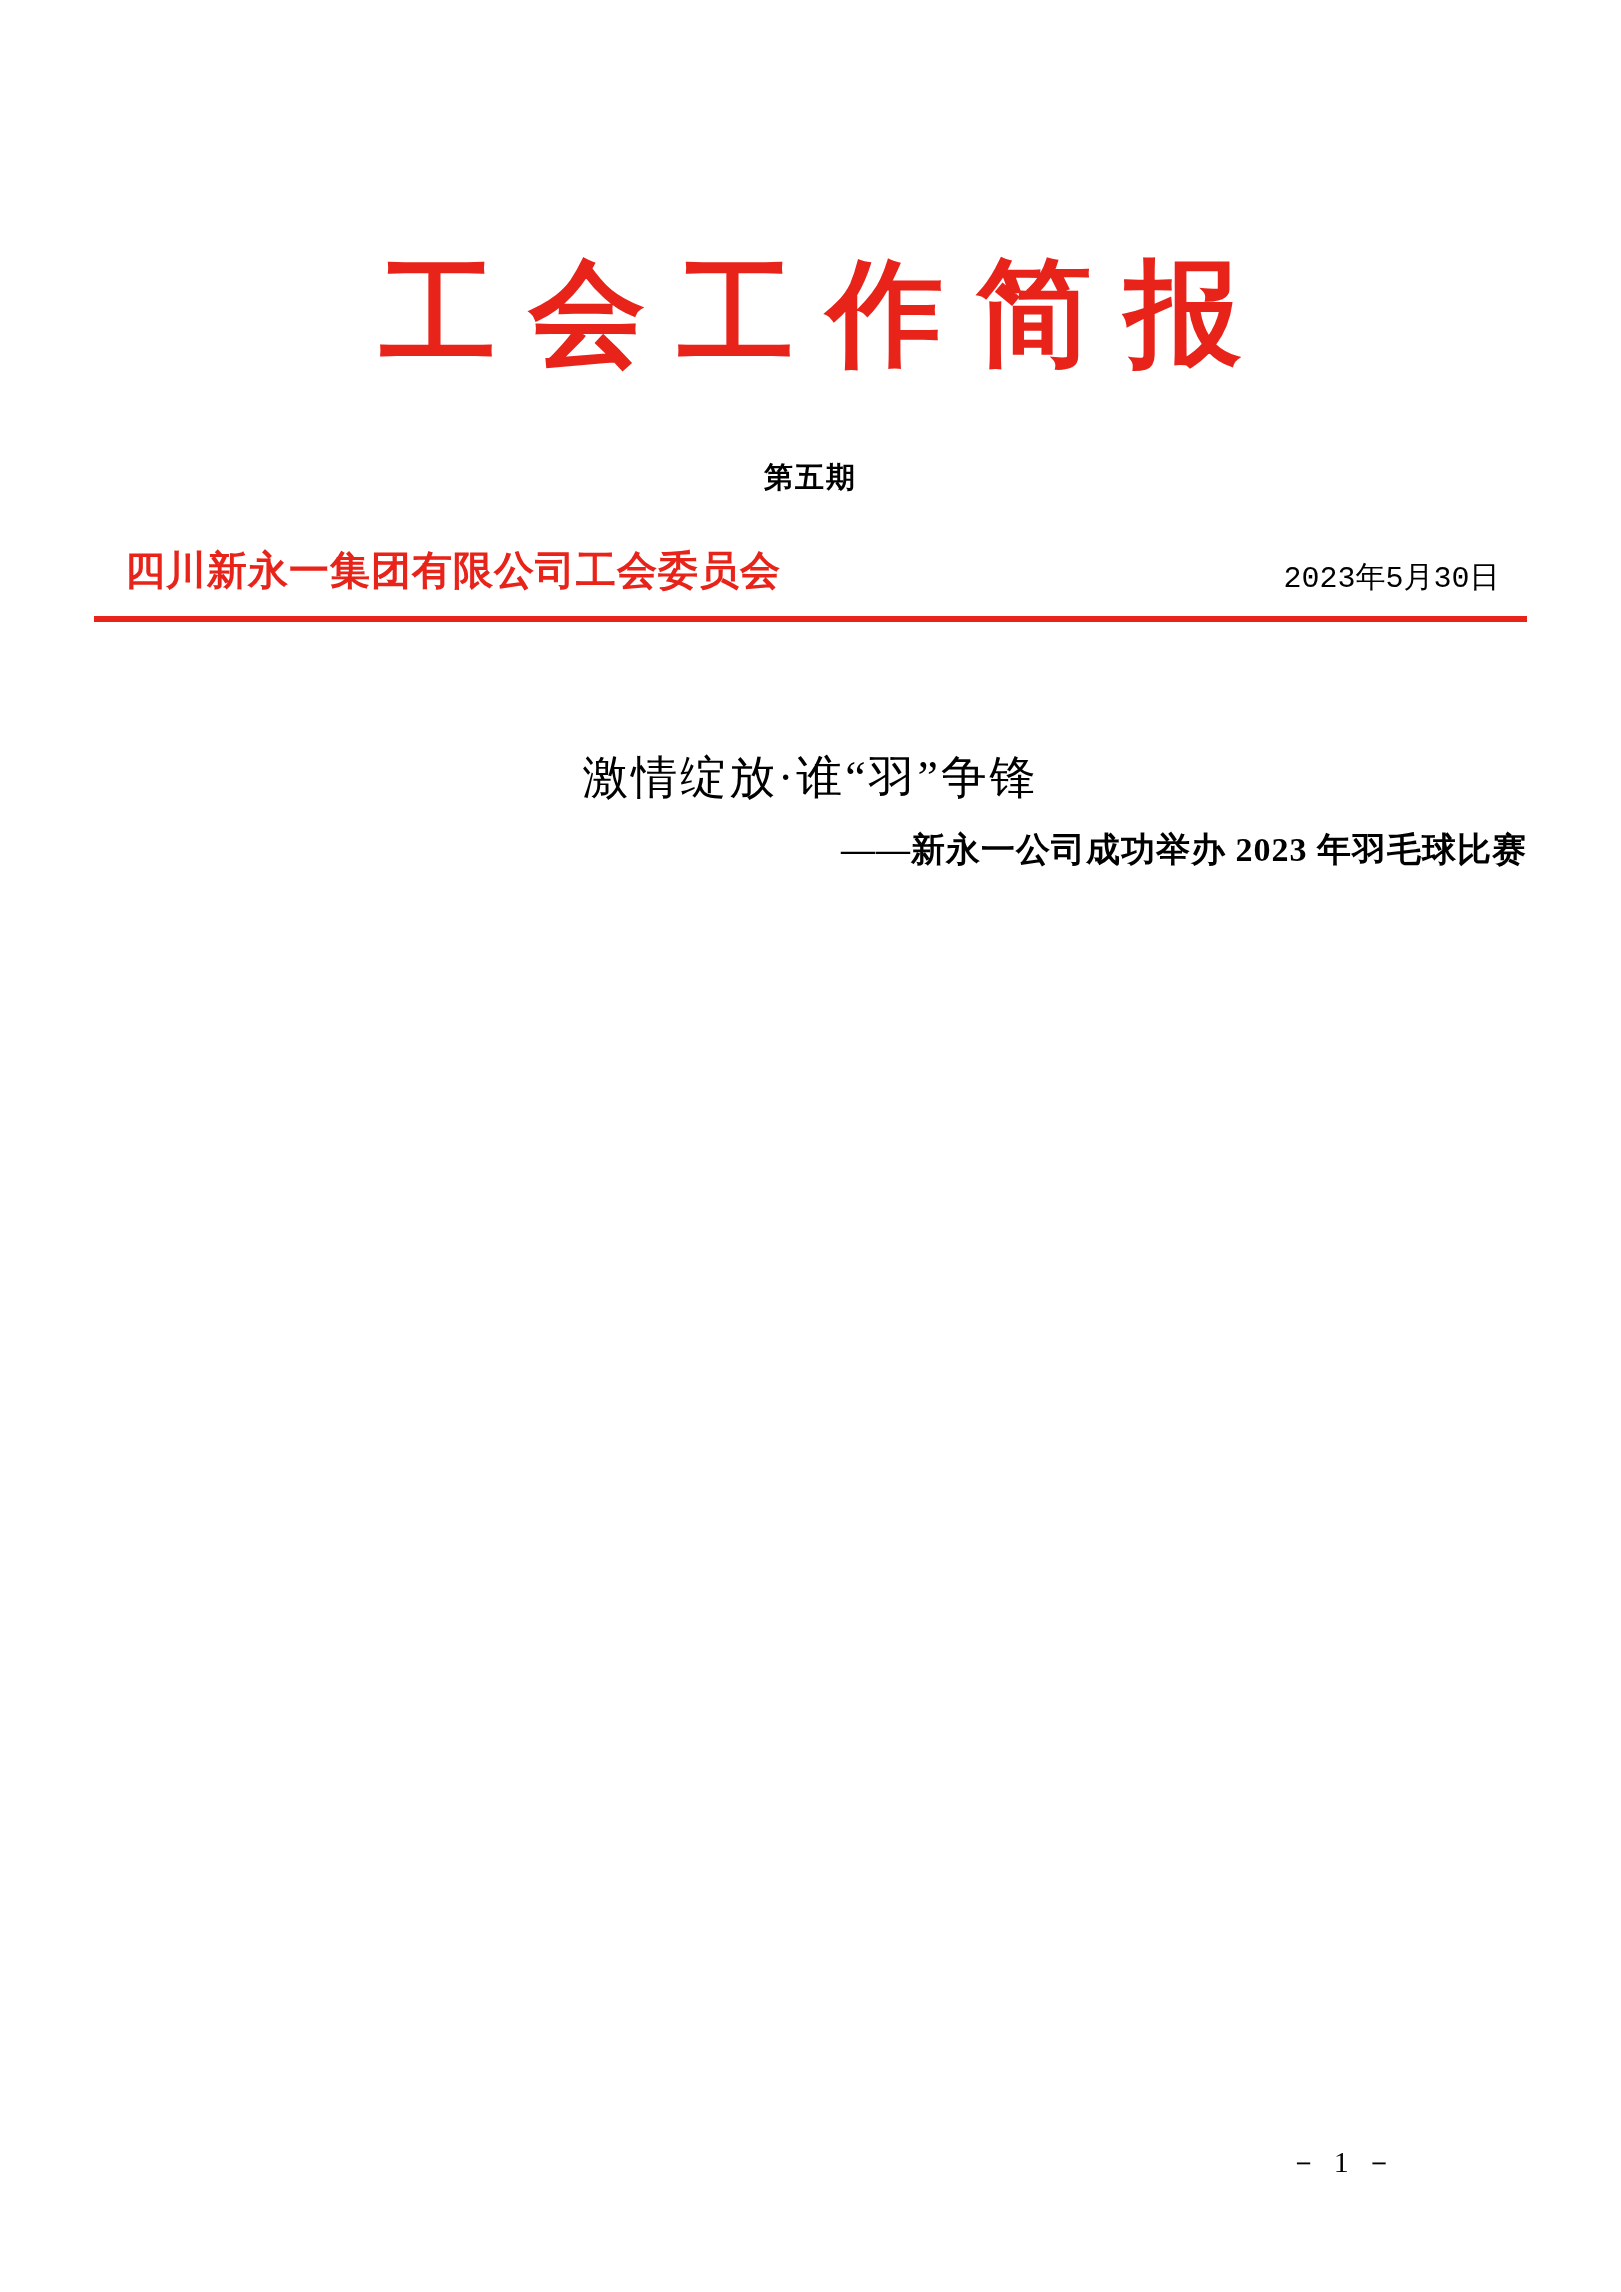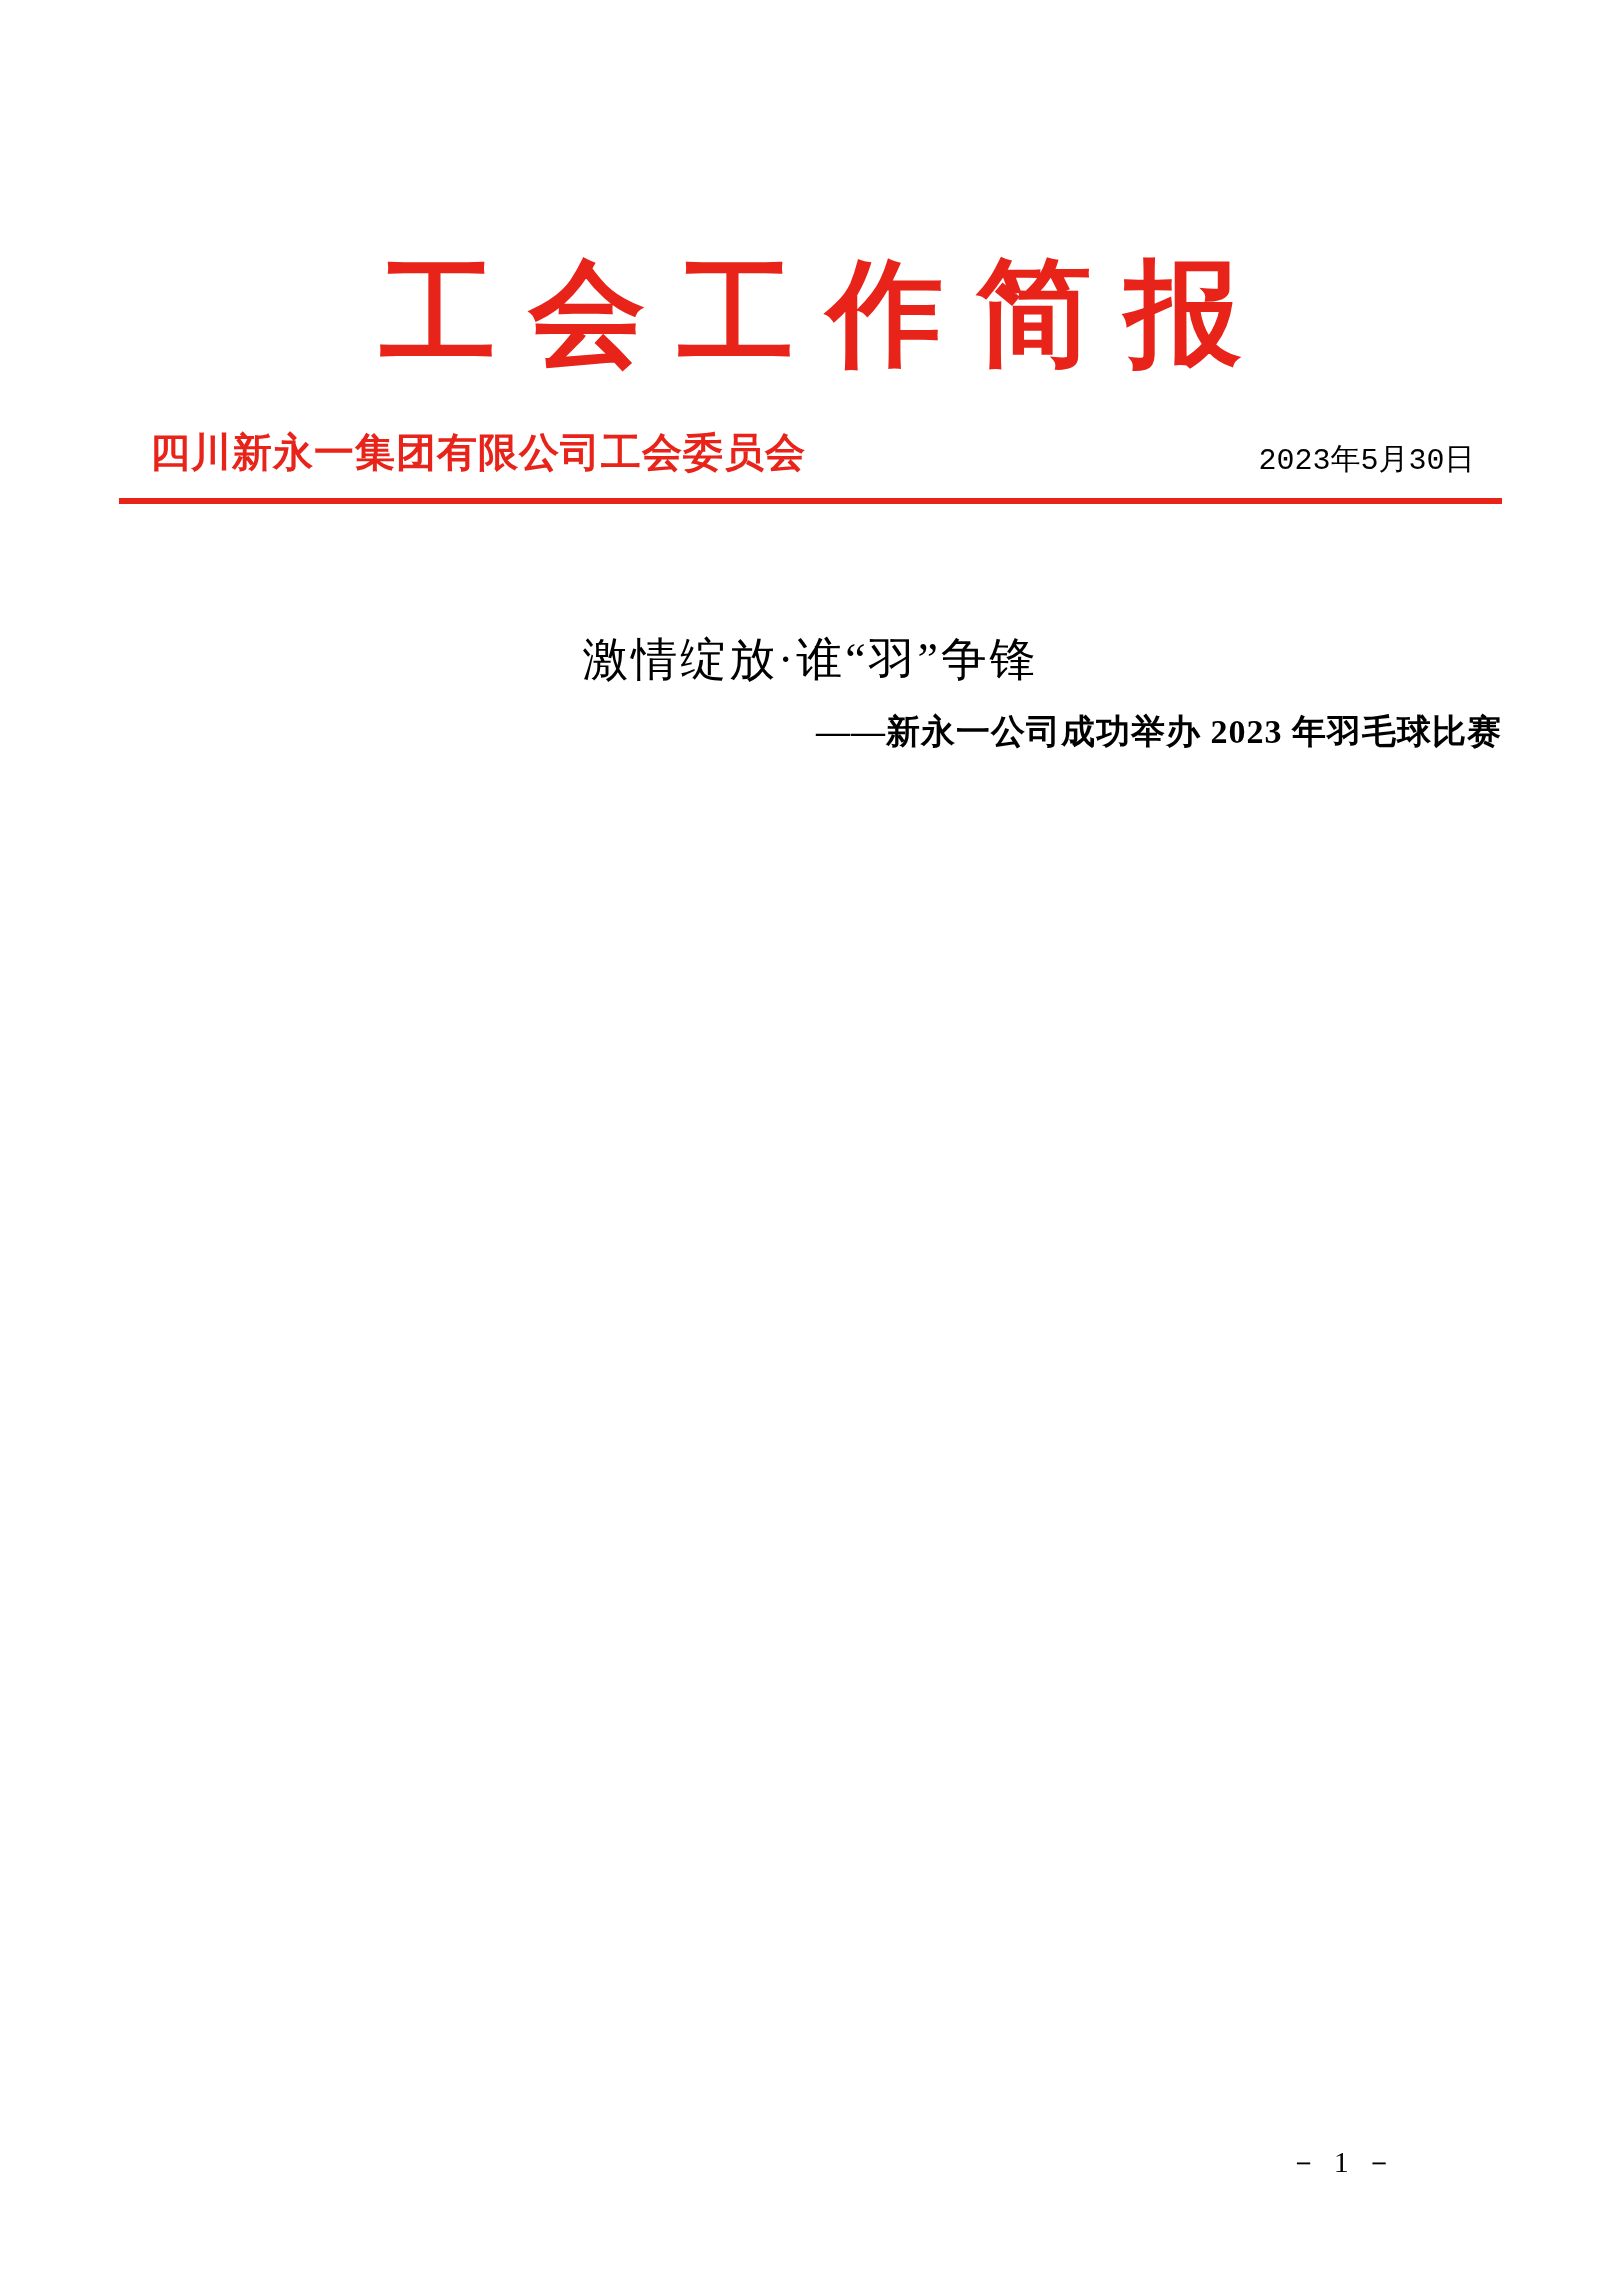--- a/index.html
+++ b/index.html
@@ -12,21 +12,21 @@
     height: 2293px;
     font-family: "Liberation Serif", "DejaVu Serif", serif;
     color: #000000;
     position: relative;
     overflow: hidden;
   }
   .page {
     width: 1621px;
     height: 2293px;
     box-sizing: border-box;
-    padding: 0 119px;
+    padding: 0 94px;
     position: relative;
   }
 
   
   .masthead {
     text-align: center;
     padding-top: 250px;
   }
   .masthead-title {
     color: #e8231a;
@@ -118,20 +118,21 @@
     letter-spacing: 3.9px;
   }
 </style>
 </head>
 <body>
 
 <div class="page">
 
   <div class="masthead">
     <div class="masthead-title">工会工作简报</div>
+    <div class="issue-number">第五期</div>
   </div>
 
   <div class="meta-row">
     <div class="issuer">四川新永一集团有限公司工会委员会</div>
     <div class="issue-date">2023年5月30日</div>
   </div>
   <div class="red-rule"></div>
 
   <div class="article">
     <div class="article-title">激情绽放·谁“羽”争锋</div>

